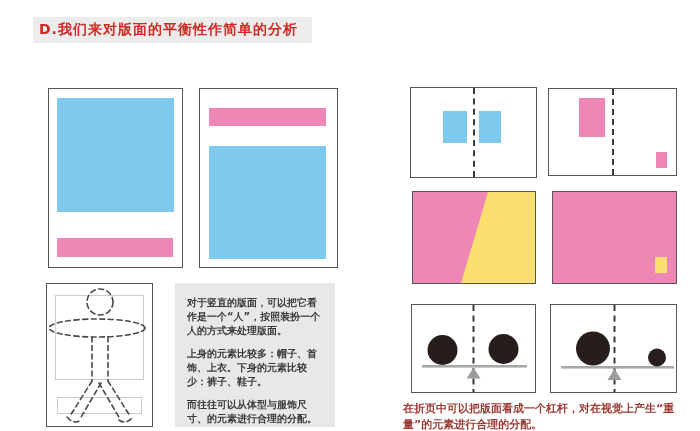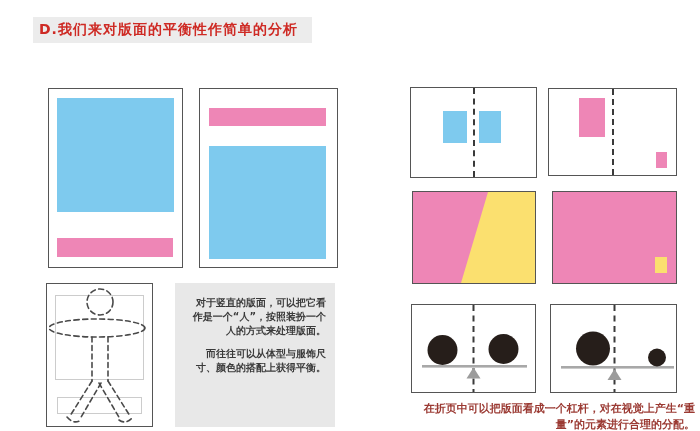--- a/index.html
+++ b/index.html
@@ -1,18 +1,18 @@
 <!DOCTYPE html>
 <html><head>
 <meta charset="utf-8">
 <style>
   * { box-sizing: border-box; margin: 0; padding: 0; }
   html,body { background:#ffffff; }
   body { font-family: "DejaVu Sans", "Liberation Sans", sans-serif; }
-  #canvas { position:relative; width:700px; height:431px; background:#ffffff; overflow:hidden;text-align:right; }
+  #canvas { position:relative; width:700px; height:431px; background:#ffffff; overflow:hidden; }
 
   
   .title-band { position:absolute; left:33px; top:17px; width:279px; height:26px;
                 background:#ececec; display:flex; align-items:center; }
   .title-text { padding-left:6px; font-size:14px; font-weight:bold; color:#ce2a24;
                 letter-spacing:1px; white-space:nowrap; }
   .intro { position:absolute; left:10px; top:47px; width:688px;
            font-size:11px; font-weight:bold; color:#9b3a33; line-height:16px; }
 
   
@@ -76,21 +76,22 @@
       <line x1="54" y1="99" x2="33" y2="135"></line>
       <line x1="61" y1="97" x2="83" y2="132"></line>
       <line x1="52" y1="99" x2="73" y2="135"></line>
       <path d="M20,133 Q27,141 34,136"></path>
       <path d="M72,136 Q79,141 86,133"></path>
     </svg>
   </div>
 
   <div class="note-box">
     <p>对于竖直的版面，可以把它看作是一个“人”，按照装扮一个人的方式来处理版面。</p>
-    <p>而往往可以从体型与服饰尺寸、颜色的搭配上获得平衡。</p>
+    <p>上身的元素比较多：帽子、首饰、上衣。下身的元素比较少：裤子、鞋子。</p>
+    <p>而往往可以从体型与服饰尺寸、的元素进行合理的分配。</p>
   </div>
 
   <div class="frame sTL">
     <div class="vdash" style="left:62px;"></div>
     <div class="blk" style="left:32px; top:23px; width:24px; height:32px; background:#7ecaee;"></div>
     <div class="blk" style="left:68px; top:23px; width:22px; height:32px; background:#7ecaee;"></div>
   </div>
 
   <div class="frame sTR">
     <div class="vdash" style="left:63px;"></div>

